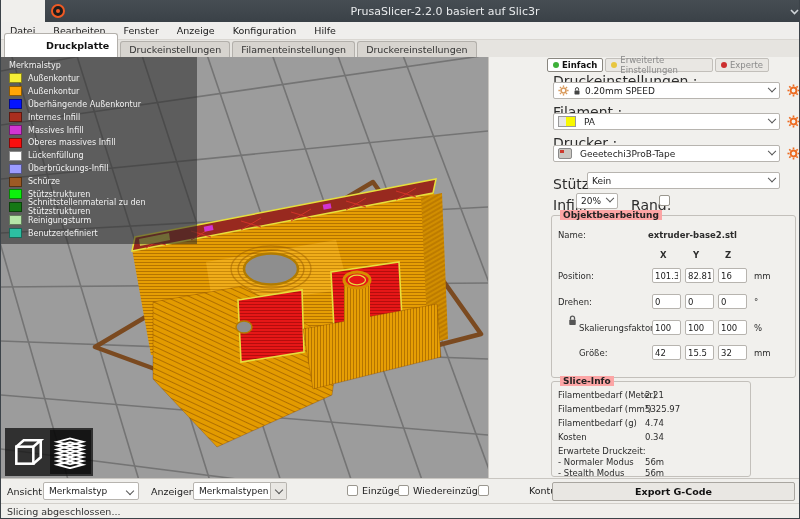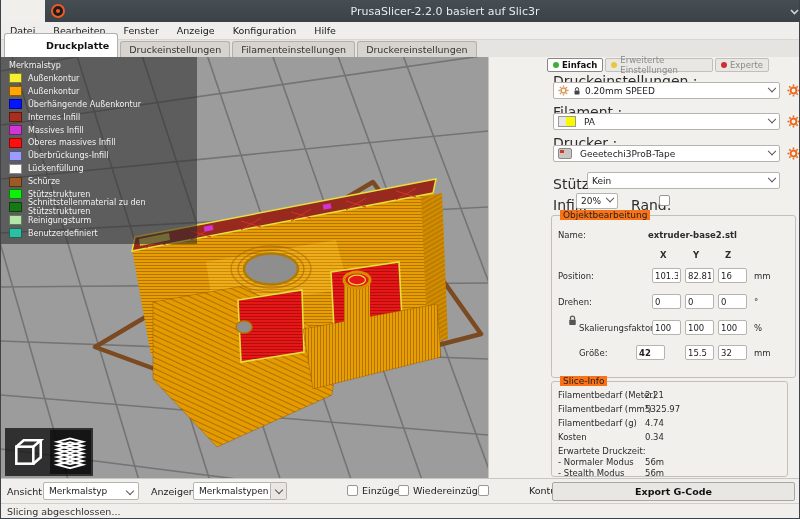--- a/index.html
+++ b/index.html
@@ -46,21 +46,21 @@
          display:flex;align-items:center;font-size:9px;color:#222;padding:0 4px;}
   .combo .chev{margin-left:auto;width:6px;height:6px;border-right:1.4px solid #555;border-bottom:1.4px solid #555;
                transform:rotate(45deg) translate(-2px,-2px);flex:none;}
   .gearbtn{position:absolute;width:13px;height:13px;color:#ed6b21;}
   .modes{position:absolute;left:0;right:33px;top:1px;height:14px;display:flex;justify-content:flex-end;gap:2px;}
   .mode{display:flex;align-items:center;gap:3px;font-size:8.5px;padding:0 5px;border:1px solid #c2bfba;
         background:#e9e7e3;color:#8a8a8a;border-radius:2px;}
   .mode.active{background:#fff;border-color:#8a8780;color:#111;font-weight:bold;}
   .dot{width:6px;height:6px;border-radius:50%;flex:none;}
   .fieldset{position:absolute;border:1px solid #c3c0bb;border-radius:3px;}
-  .fieldset .ftitle{position:absolute;top:-6px;left:8px;background:#f97316;padding:0 3px;font-size:9px;font-weight:normal;color:#222;}
+  .fieldset .ftitle{position:absolute;top:-6px;left:8px;background:#fca5a5;padding:0 3px;font-size:9px;font-weight:bold;color:#222;}
   .num{position:absolute;height:15px;background:#fff;border:1px solid #b7b4af;border-radius:2px;
        font-size:8.5px;color:#222;padding:0 2px;width:29px;}
   .srow-l{position:absolute;font-size:8.5px;color:#2c2c2c;}
   .srow-v{position:absolute;font-size:8.5px;color:#2c2c2c;}
   .cb{width:11px;height:11px;background:#fff;border:1px solid #9a978f;border-radius:2px;flex:none;}
   
   .bbar{position:absolute;left:0;top:478px;width:800px;height:25px;background:#f0efec;border-top:1px solid #c9c6c1;
         font-size:9.5px;color:#222;}
   .bbar .lbl2{position:absolute;top:7px;}
   .bcombo{position:absolute;top:3px;height:18px;background:#fff;border:1px solid #b7b4af;border-radius:2px;
@@ -270,26 +270,26 @@
         </div>
       <div class="lrow">
           <span class="sw" style="background-color: rgb(209, 53, 211);"></span>
           <span>Massives Infill</span>
         </div>
       <div class="lrow">
           <span class="sw" style="background-color: rgb(251, 15, 15);"></span>
           <span>Oberes massives Infill</span>
         </div>
       <div class="lrow">
+          <span class="sw" style="background-color: rgb(255, 255, 255);"></span>
+          <span>Lückenfüllung</span>
+        </div>
+      <div class="lrow">
           <span class="sw" style="background-color: rgb(156, 156, 255);"></span>
           <span>Überbrückungs-Infill</span>
-        </div>
-      <div class="lrow">
-          <span class="sw" style="background-color: rgb(255, 255, 255);"></span>
-          <span>Lückenfüllung</span>
         </div>
       <div class="lrow">
           <span class="sw" style="background-color: rgb(156, 90, 36);"></span>
           <span>Schürze</span>
         </div>
       <div class="lrow">
           <span class="sw" style="background-color: rgb(12, 240, 12);"></span>
           <span>Stützstrukturen</span>
         </div>
       <div class="lrow">
@@ -414,27 +414,27 @@
         <svg style="position:absolute;left:14px;top:98px;color:#555;" width="13" height="13" viewBox="0 0 16 16">
             <use href="#ic-lock"></use>
           </svg>
         <div class="srow-l" style="left:27px;top:107px;">Skalierungsfaktoren:</div>
         <input class="num" style="left: 100px; top: 104px;" value="100">
         <input class="num" style="left: 133px; top: 104px;" value="100">
         <input class="num" style="left: 166px; top: 104px;" value="100">
         <div class="srow-l" style="left:202px;top:107px;">%</div>
 
         <div class="srow-l" style="left:27px;top:132px;">Größe:</div>
-        <input class="num" style="left: 84px; top: 129px; font-weight: bold;" value="42">
+        <input class="num" style="left: 100px; top: 129px;" value="42">
         <input class="num" style="left: 133px; top: 129px;" value="15.5">
         <input class="num" style="left: 166px; top: 129px;" value="32">
         <div class="srow-l" style="left:202px;top:132px;">mm</div>
       </div>
 
-      <div class="fieldset" style="left:4px;top:324px;width:237px;height:96px;">
+      <div class="fieldset" style="left:4px;top:324px;width:200px;height:96px;">
         <span class="ftitle">Slice-Info</span>
         <div class="srow-l" style="left:6px;top:8px;">Filamentbedarf (Meter)</div>
         <div class="srow-v" style="left:93px;top:8px;">2.21</div>
         <div class="srow-l" style="left:6px;top:22px;">Filamentbedarf (mm³)</div>
         <div class="srow-v" style="left:93px;top:22px;">5325.97</div>
         <div class="srow-l" style="left:6px;top:36px;">Filamentbedarf (g)</div>
         <div class="srow-v" style="left:93px;top:36px;">4.74</div>
         <div class="srow-l" style="left:6px;top:50px;">Kosten</div>
         <div class="srow-v" style="left:93px;top:50px;">0.34</div>
         <div class="srow-l" style="left:6px;top:64px;">Erwartete Druckzeit:</div>

